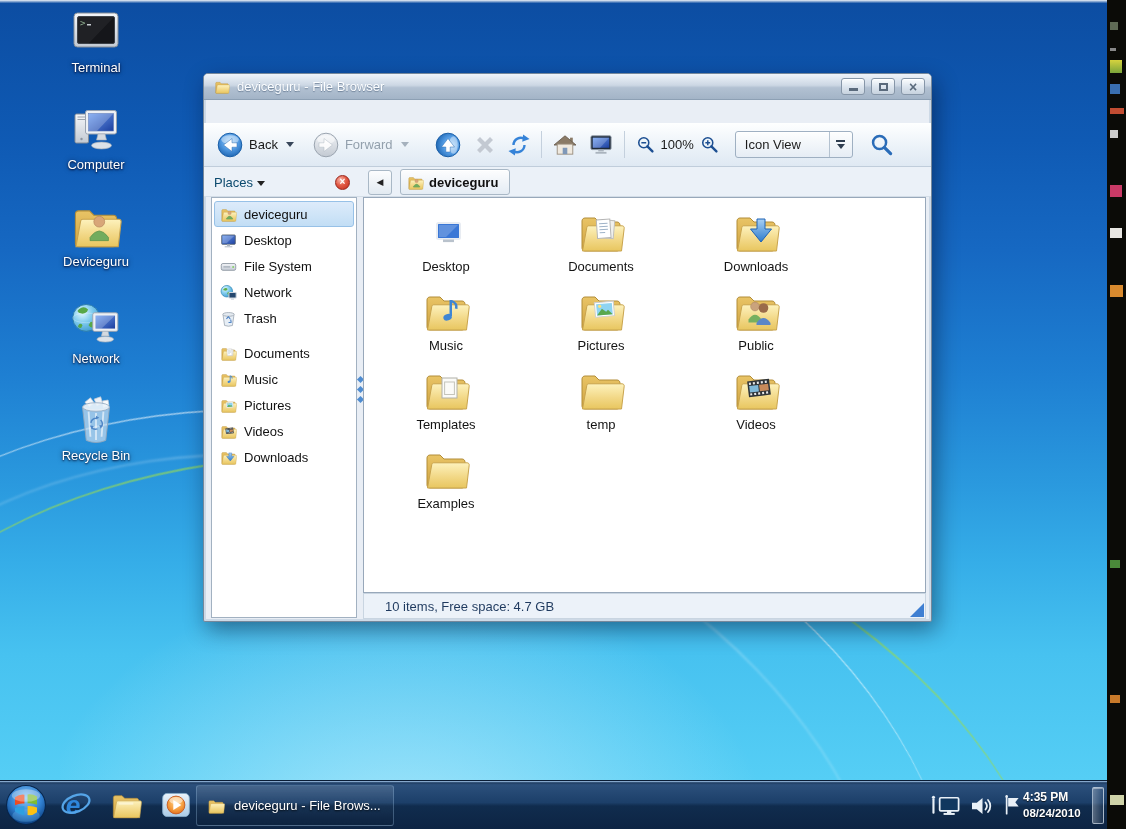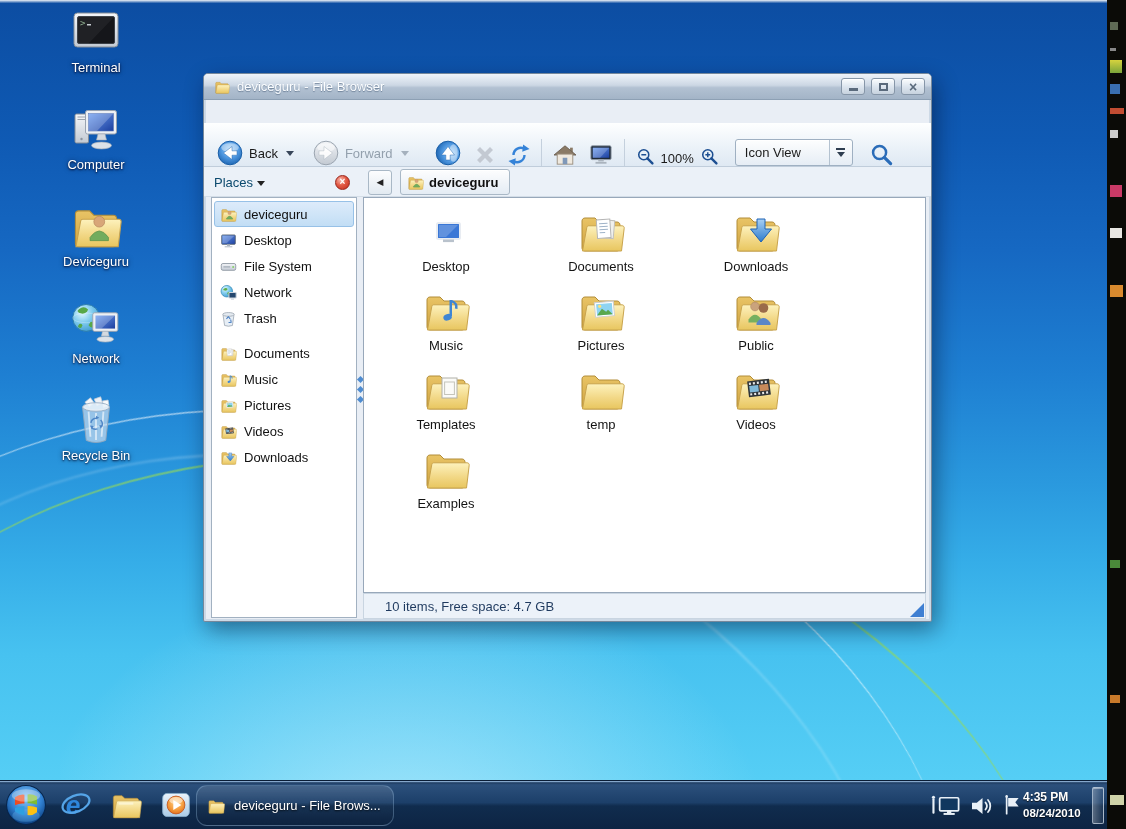--- a/index.html
+++ b/index.html
@@ -37,21 +37,21 @@
 .title-text{font-size:13px;color:#fbfdff;text-shadow:0 1px 1px rgba(92,112,138,.8)}
 .winbtns{margin-left:auto;display:flex;gap:6px}
 .wbtn{width:24px;height:17px;border:1px solid #8696a8;border-radius:3px;display:flex;align-items:center;justify-content:center;
  background:linear-gradient(180deg,#fbfdfe,#dde6ef 50%,#c7d2de);box-shadow:inset 0 1px 0 #fff}
 .glyph-min{width:9px;height:3px;background:#5a6a7c;margin-top:6px}
 .glyph-max{width:9px;height:8px;border:2px solid #5a6a7c}
 .glyph-close{font-size:14px;font-weight:bold;color:#5a6a7c;line-height:14px}
 .menubar{position:absolute;left:0;top:26px;right:0;height:23px;background:#f6f8fb;border-bottom:1px solid #dde4ec;
  display:flex;align-items:center;padding-left:8px}
 .menu-item{padding:2px 9px;font-size:13px;color:#111}
-.toolbar{position:absolute;left:0;top:49px;right:0;height:44px;display:flex;align-items:flex-end;padding-left:13px;
+.toolbar{position:absolute;left:0;top:49px;right:0;height:44px;display:flex;align-items:center;padding-left:13px;
  background:linear-gradient(180deg,#feffff,#eaf1f8 60%,#dfe9f3);border-bottom:1px solid #c0cddb}
 .tgroup{display:flex;align-items:center;gap:6px}
 .nav{width:26px;height:26px}
 .tlabel{font-size:13px;color:#1a1a1a}
 .tlabel.dis{color:#93a0ad}
 .tri-dn{width:0;height:0;border-left:4px solid transparent;border-right:4px solid transparent;border-top:5px solid #38465a;margin-left:2px}
 .tri-dn.dis{border-top-color:#a5b1bd}
 .tsep{width:1px;height:27px;background:#c4d0dd;margin:0 11px}
 .ticon22{width:22px;height:22px}
 .ticon24{width:24px;height:22px}
@@ -102,21 +102,21 @@
 
 
 #taskbar{position:absolute;left:0;top:780px;width:1107px;height:49px;
  background:linear-gradient(180deg,#7e9fc6 0%,#3c64934d 4%,#2c507c 8%,#1c3f69 45%,#102c4e 52%,#0d2443 100%);
  background-color:#142e50;border-top:1px solid #0a1d36;box-shadow:inset 0 1px 0 rgba(160,195,230,.55)}
 .tb-items{position:absolute;left:4px;top:2px;display:flex;gap:6px}
 .tb-item{width:44px;height:44px;display:flex;align-items:center;justify-content:center;border-radius:3px}
 .tbic{width:32px;height:32px}
 [data-name="taskbar-item-start"] .tbic{width:42px;height:42px}
 .tb-app{position:absolute;left:196px;top:4px;width:198px;height:41px;display:flex;align-items:center;gap:9px;padding-left:10px;
- border:1px solid rgba(150,185,220,.35);border-radius:11px;background:linear-gradient(180deg,rgba(255,255,255,.13),rgba(255,255,255,.03) 50%,rgba(0,0,0,.08))}
+ border:1px solid rgba(150,185,220,.35);border-radius:3px;background:linear-gradient(180deg,rgba(255,255,255,.13),rgba(255,255,255,.03) 50%,rgba(0,0,0,.08))}
 .tb-app svg{width:18px;height:18px;flex:none}
 .tb-app span{font-size:13px;color:#fff;white-space:nowrap;overflow:hidden;text-shadow:0 1px 2px rgba(0,0,0,.8)}
 .tray-net{position:absolute;left:929px;top:12px;width:33px;height:26px}
 .tray-vol{position:absolute;left:970px;top:15px;width:24px;height:20px}
 .tray-flag{position:absolute;left:1002px;top:13px;width:19px;height:23px}
 .clock{position:absolute;left:1023px;top:8px;width:66px;color:#fff;font-weight:bold;
  font-size:12px;line-height:16px;text-shadow:0 1px 1px rgba(0,0,0,.75)}
 .clock .d{font-size:11.5px}
 .showdesk{position:absolute;left:1092px;top:6px;width:12px;height:37px;border:1px solid rgba(230,240,250,.6);border-radius:2px;
  background:linear-gradient(90deg,rgba(255,255,255,.3),rgba(255,255,255,.06));box-shadow:inset 0 1px 0 rgba(255,255,255,.4)}

